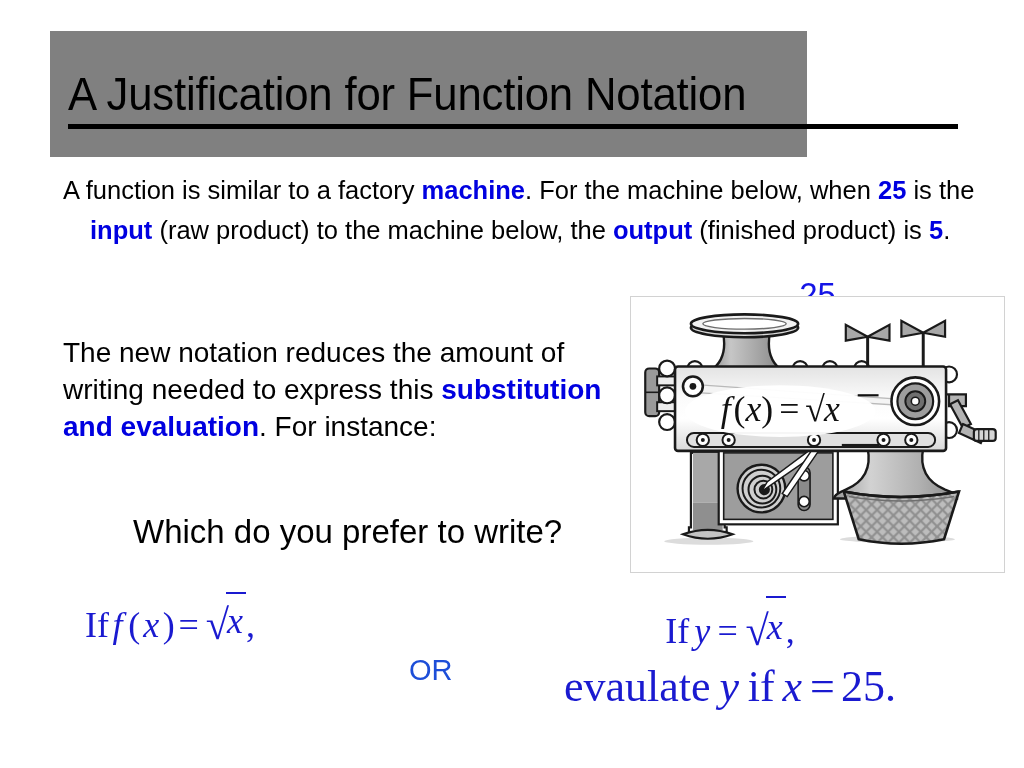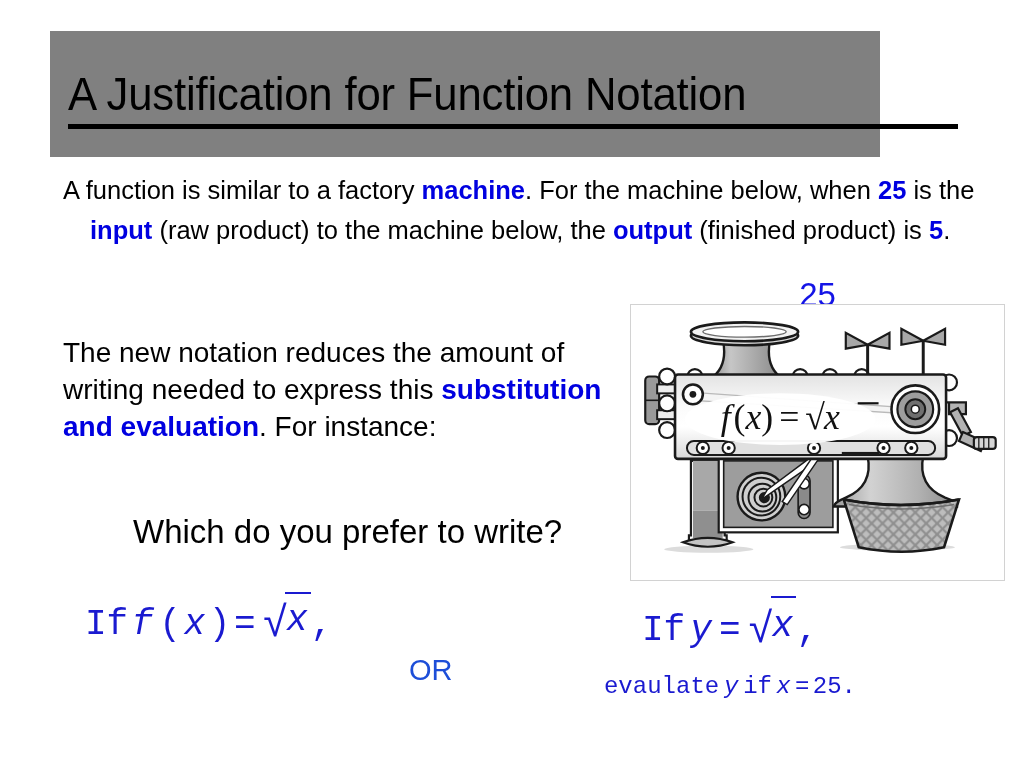--- a/index.html
+++ b/index.html
@@ -13,21 +13,21 @@
     font-family: "Liberation Sans", sans-serif;
     position: relative;
     overflow: hidden;
   }
 
   
   #title-banner {
     position: absolute;
     left: 50px;
     top: 31px;
-    width: 830px;
+    width: 757px;
     height: 126px;
     background: #808080;
   }
   #title-text {
     position: absolute;
     left: 18px;
     top: 36px;
     width: 895px;
     font-size: 47px;
     line-height: 54px;
@@ -96,58 +96,58 @@
     text-align: center;
     font-size: 33px;
     line-height: 33px;
     color: #1414e6;
   }
 
   
   #machine-frame {
     position: absolute;
     left: 630px;
-    top: 304px;
+    top: 296px;
     width: 375px;
     height: 277px;
     background: #ffffff;
     border: 1px solid #d2d2d2;
     box-sizing: border-box;
     overflow: hidden;
   }
   #machine-frame svg {
     display: block;
     width: 100%;
     height: 100%;
   }
 
   
   .equation {
     position: absolute;
     color: #1a1ad0;
-    font-family: Liberation Mono, monospace;
+    font-family: Liberation Serif, serif;
   }
   #equation-left {
     left: 85px;
     top: 596px;
     width: 330px;
   }
   #equation-right {
     left: 500px;
     top: 600px;
     width: 460px;
     text-align: center;
   }
   .eq-line {
     white-space: nowrap;
   }
   #equation-left .eq-line-1 { font-size: 36px; line-height: 52px; }
   #equation-left .eq-line-2 { font-size: 36px; line-height: 52px; padding-left: 22px; }
   #equation-right .eq-line-1 { font-size: 36px; line-height: 56px; }
-  #equation-right .eq-line-2 { font-size: 24px; line-height: 56px; }
+  #equation-right .eq-line-2 { font-size: 44px; line-height: 56px; }
 
   .mi { font-style: italic; }
   .mroman { font-style: normal; }
   .sqrt-wrap {
     display: inline-block;
     position: relative;
     padding-left: 2px;
   }
   .radic {
     font-size: 1.18em;

